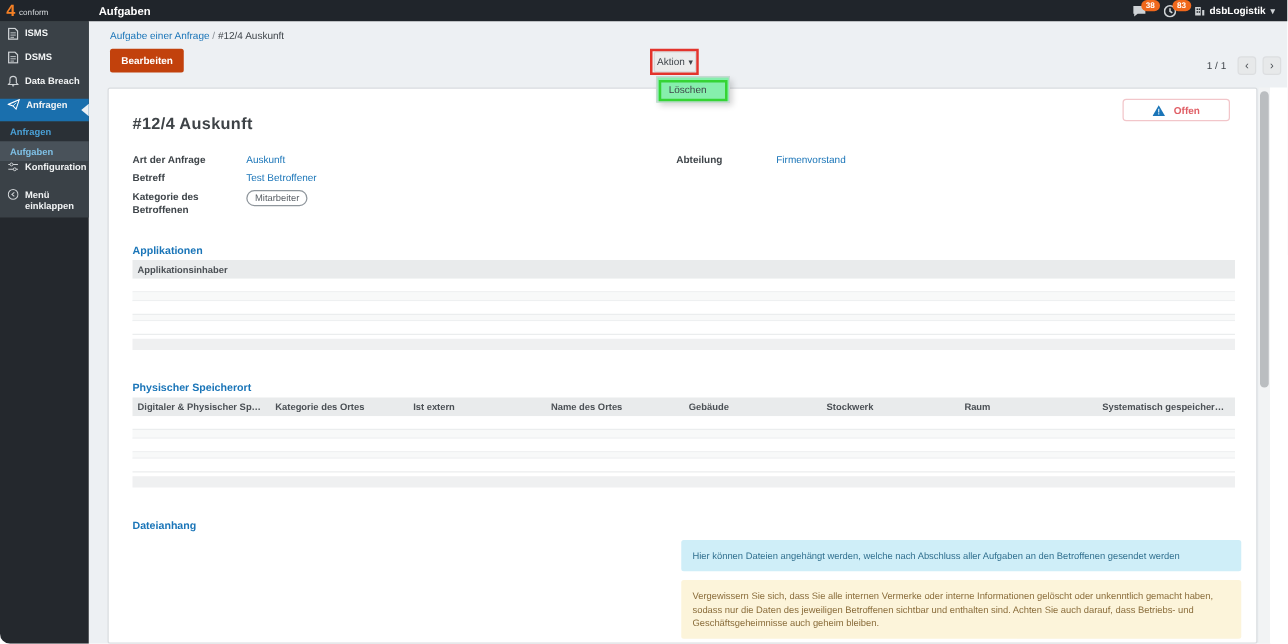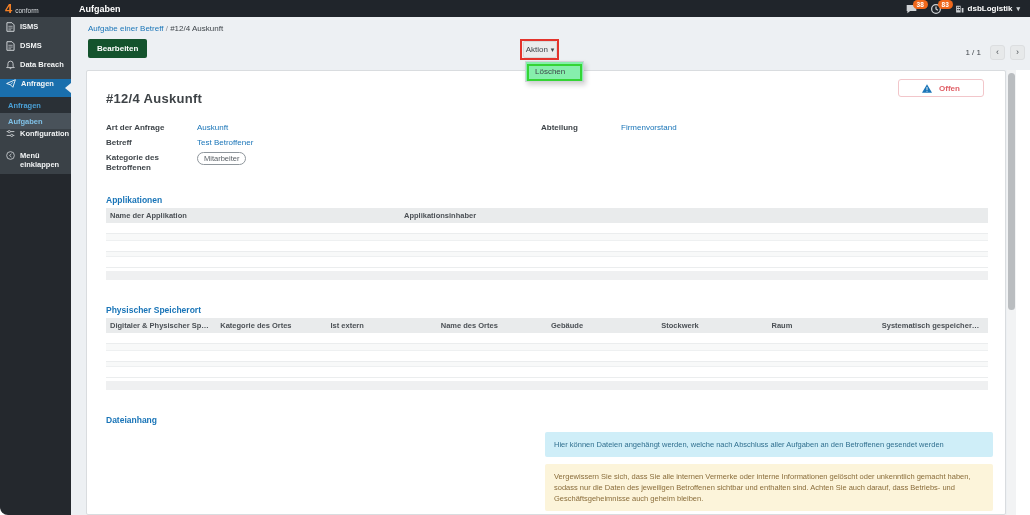--- a/index.html
+++ b/index.html
@@ -30,21 +30,21 @@
   .sub-item { display:flex; align-items:center; height:16px; padding-left:8px; font-size:7.5px; font-weight:bold; color:#4aa0d6; cursor:pointer; }
   .sub-item.current { background:#49525a; color:#7fc0e6; }
   .nav-item.two-line { height:26px; align-items:flex-start; padding-top:3px; }
   .two-line .lbl { line-height:9px; white-space:pre-line; }
 
   
   .content { position:absolute; left:71px; top:17px; width:959px; height:498px; background:#edf0f3; }
   .breadcrumb { position:absolute; left:17px; top:7px; font-size:8px; color:#8a9096; }
   .breadcrumb .link { color:#1a75b8; cursor:pointer; }
   .breadcrumb .cur { color:#3f454a; }
-  .btn-primary { position:absolute; left:17px; top:22px; background:#14532d; color:#fff; font-size:8px; font-weight:bold; border:none; border-radius:2px; padding:5px 9px; cursor:pointer; }
+  .btn-primary { position:absolute; left:17px; top:22px; background:#c2410c; color:#fff; font-size:8px; font-weight:bold; border:none; border-radius:2px; padding:5px 9px; cursor:pointer; }
   .btn-action { position:absolute; left:452px; top:24px; width:34px; height:17px; background:#ebecec; border:1px solid #d8d9da; border-radius:2px; font-size:8px; color:#3f454a; cursor:pointer; display:flex; align-items:center; justify-content:center; gap:3px; }
   .pager { position:absolute; right:0; top:28px; display:flex; align-items:center; gap:5px; padding-right:5px; }
   .pager-label { font-size:8px; color:#3f454a; margin-right:4px;text-align:right; }
   .pager-btn { width:15px; height:15px; background:#e7e9ea; border:1px solid #dcdee0; border-radius:3px; font-size:9px; color:#4b5055; display:flex; align-items:center; justify-content:center; cursor:pointer; line-height:1; }
 
   
   .card { position:absolute; left:15px; top:53px; width:920px; height:445px; background:#fff; border:1px solid #d9dcdf; border-radius:2px; }
   .detail-title { position:absolute; left:19px; top:20px; font-size:13px; font-weight:bold; color:#3e4347; letter-spacing:.3px; }
   .status-pill { position:absolute; left:811px; top:8px; width:86px; height:18px; border:1px solid #f2c6ca; border-radius:3px; background:#fff; display:flex; align-items:center; justify-content:center; gap:7px; }
   .status-pill .txt { color:#e05f66; font-size:8px; font-weight:bold; }
@@ -168,21 +168,21 @@
           </svg>
         <span class="lbl">Menü
 einklappen</span>
       </div>
     </div>
   </div>
 
   <div class="content">
 
     <div class="breadcrumb">
-      <span class="link">Aufgabe einer Betreff</span>
+      <span class="link">Aufgabe einer Anfrage</span>
       <span>/</span>
       <span class="cur">#12/4 Auskunft</span>
     </div>
 
     <button class="btn-primary">Bearbeiten</button>
 
     <button class="btn-action">
       <span>Aktion</span>
       <span class="caret" style="color:#3f454a">▾</span>
     </button>
@@ -215,21 +215,20 @@
 
       <div class="f-label" style="left:19px; top:67px;">Betreff</div>
       <div class="f-value" style="left:110px; top:67px;">Test Betroffener</div>
 
       <div class="f-label" style="left:19px; top:82px; width:70px;">Kategorie des Betroffenen</div>
       <div class="chip" style="left:110px; top:81px;">Mitarbeiter</div>
 
       <div class="section-h" style="left:19px; top:124px;">Applikationen</div>
       <div class="tbl" style="top:137px;">
         <div class="tbl-head cols3">
-          <span class="th">Name der Applikation</span>
           <span class="th">Applikationsinhaber</span>
         </div>
         <div class="t-row"></div>
         <div class="t-alt"></div>
         <div class="t-row"></div>
         <div class="t-alt small"></div>
         <div class="t-row"></div>
         <div class="t-strip"></div>
       </div>
 

